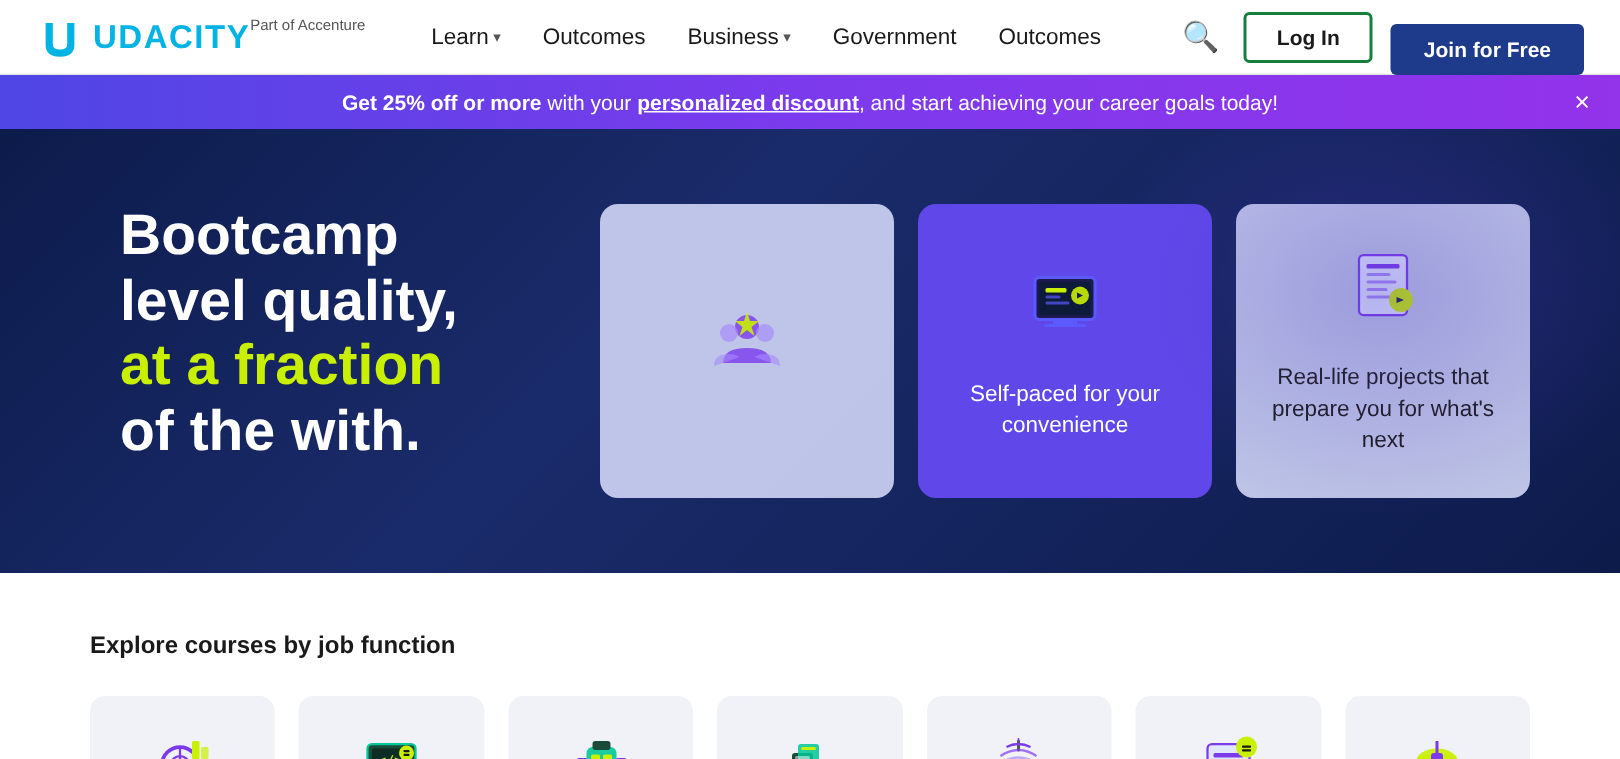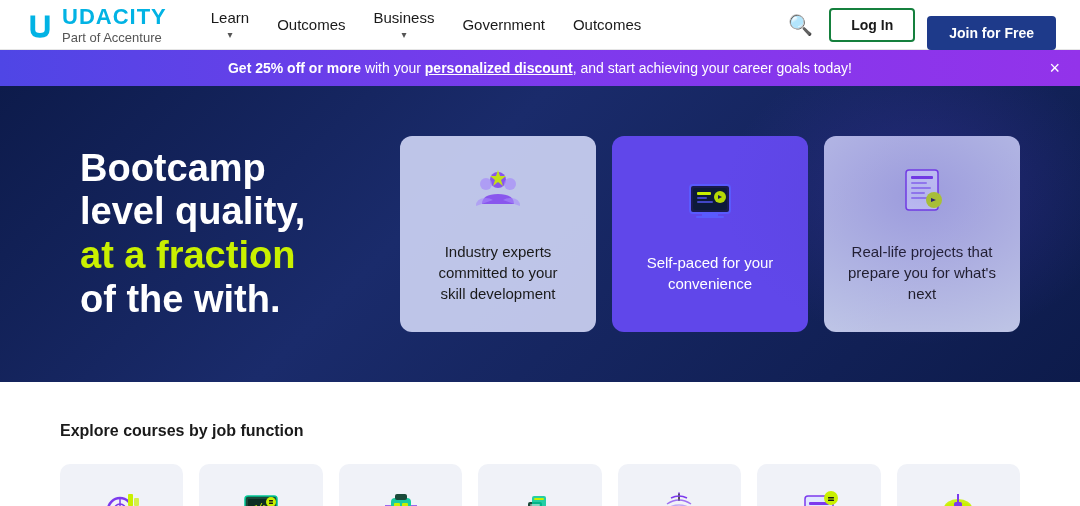--- a/index.html
+++ b/index.html
@@ -5,27 +5,27 @@
     * { margin: 0; padding: 0; box-sizing: border-box; }
     body { font-family: 'Helvetica Neue', Arial, sans-serif; width: 1080px; overflow-x: hidden; background: #fff; }
 
     
     .header {
       display: flex; align-items: center; padding: 0 24px; height: 50px;
       border-bottom: 1px solid #e5e5e5; background: #fff; position: relative; z-index: 10;
     }
     .logo-area { display: flex; align-items: center; margin-right: 32px; }
     .logo-icon { width: 32px; height: 32px; }
-    .logo-text { display: flex; flex-direction: column; margin-left: 6px; }
+    .logo-text { display: flex; margin-left: 6px; }
     .logo-name { font-size: 22px; font-weight: 800; color: #02b3e4; letter-spacing: 1px; }
-    .logo-sub { font-size: 13px; color: #555; }
+    .logo-sub { font-size: 10px; color: #555; }
     nav { display: flex; align-items: center; gap: 4px; flex: 1; }
     .nav-item {
       padding: 8px 12px; font-size: 15px; color: #1a1a1a; cursor: pointer;
-      display: flex; align-items: center; gap: 3px; font-weight: 500; flex-direction: column;
+      display: flex; align-items: center; gap: 3px; font-weight: 500;
     }
     .nav-arrow { font-size: 10px; color: #555; }
     .header-actions { display: flex; align-items: center; gap: 12px; }
     .search-icon-btn { background: none; border: none; cursor: pointer; font-size: 20px; color: #333; padding: 4px; }
     .login-btn {
       border: 2px solid #15803d; background: #fff; color: #1a1a1a;
       padding: 7px 20px; border-radius: 4px; font-size: 14px; font-weight: 600; cursor: pointer;
     }
     .join-btn {
       background: #1e3a8a; color: #fff; border: none;
@@ -39,21 +39,21 @@
       font-size: 14px; display: flex; align-items: center; justify-content: center; gap: 8px;
       position: relative;
     }
     .promo-banner a { color: #fff; text-decoration: underline; font-weight: 600; }
     .promo-close { position: absolute; right: 20px; font-size: 18px; cursor: pointer; color: #fff; }
 
     
     .hero {
       background: linear-gradient(135deg, #0d1b4b 0%, #1a2b6b 40%, #0d1b4b 100%);
       padding: 50px 60px 50px 80px;
-      display: flex; align-items: center; gap: 40px; min-height: 220px;
+      display: flex; align-items: flex-start; gap: 40px; min-height: 220px;
       position: relative; overflow: hidden;
     }
     .hero::before {
       content: ''; position: absolute; right: -40px; top: -40px;
       width: 400px; height: 300px;
       background: radial-gradient(ellipse, rgba(80,60,200,0.3) 0%, transparent 70%);
       border-radius: 50%;
     }
     .hero-text { flex: 0 0 280px; }
     .hero-title { font-size: 38px; font-weight: 800; color: #fff; line-height: 1.15; }
@@ -147,21 +147,20 @@
         <svg width="52" height="52" viewBox="0 0 52 52" xmlns="http://www.w3.org/2000/svg">
           <circle cx="26" cy="16" r="8" fill="#7c3aed" opacity="0.8"></circle>
           <circle cx="14" cy="20" r="6" fill="#a78bfa" opacity="0.7"></circle>
           <circle cx="38" cy="20" r="6" fill="#a78bfa" opacity="0.7"></circle>
           <path d="M10 40 Q10 30 26 30 Q42 30 42 40" fill="#7c3aed" opacity="0.8"></path>
           <path d="M4 42 Q4 34 14 34 Q18 34 21 36" fill="#a78bfa" opacity="0.6"></path>
           <path d="M48 42 Q48 34 38 34 Q34 34 31 36" fill="#a78bfa" opacity="0.6"></path>
           <polygon points="26,6 28,12 34,12 29,16 31,22 26,18 21,22 23,16 18,12 24,12" fill="#c9f000" opacity="0.9"></polygon>
         </svg>
       </div>
-      <div class="card-label">Industry experts committed to your skill development</div>
     </div>
 
     <div class="hero-card active">
       <div class="card-icon">
         <svg width="52" height="52" viewBox="0 0 52 52" xmlns="http://www.w3.org/2000/svg">
           <rect x="6" y="10" width="40" height="28" rx="3" fill="#1a1a4e" stroke="#5a5aff" stroke-width="2"></rect>
           <rect x="9" y="13" width="34" height="22" rx="2" fill="#0d1a3a"></rect>
           <rect x="18" y="38" width="16" height="3" fill="#5a5aff"></rect>
           <rect x="12" y="41" width="28" height="2" rx="1" fill="#5a5aff"></rect>
           <rect x="13" y="17" width="14" height="3" rx="1" fill="#c9f000"></rect>

